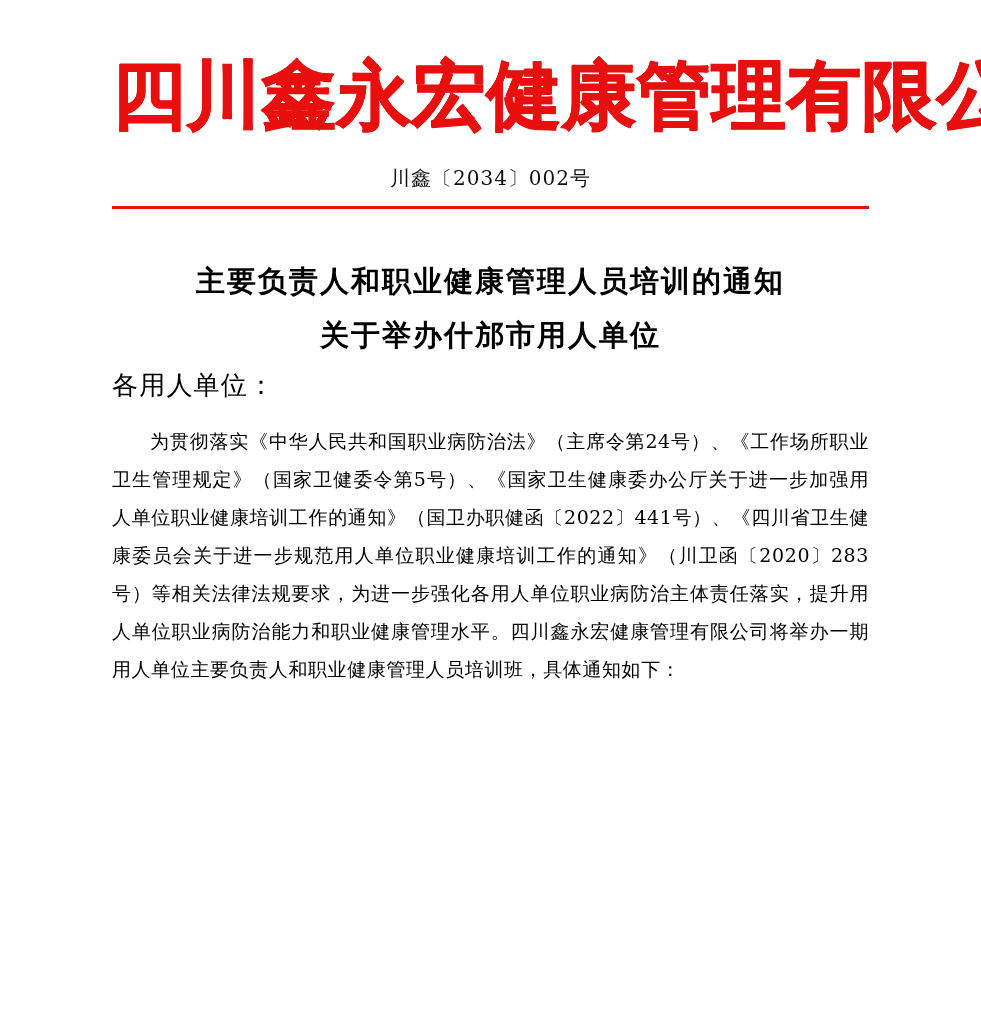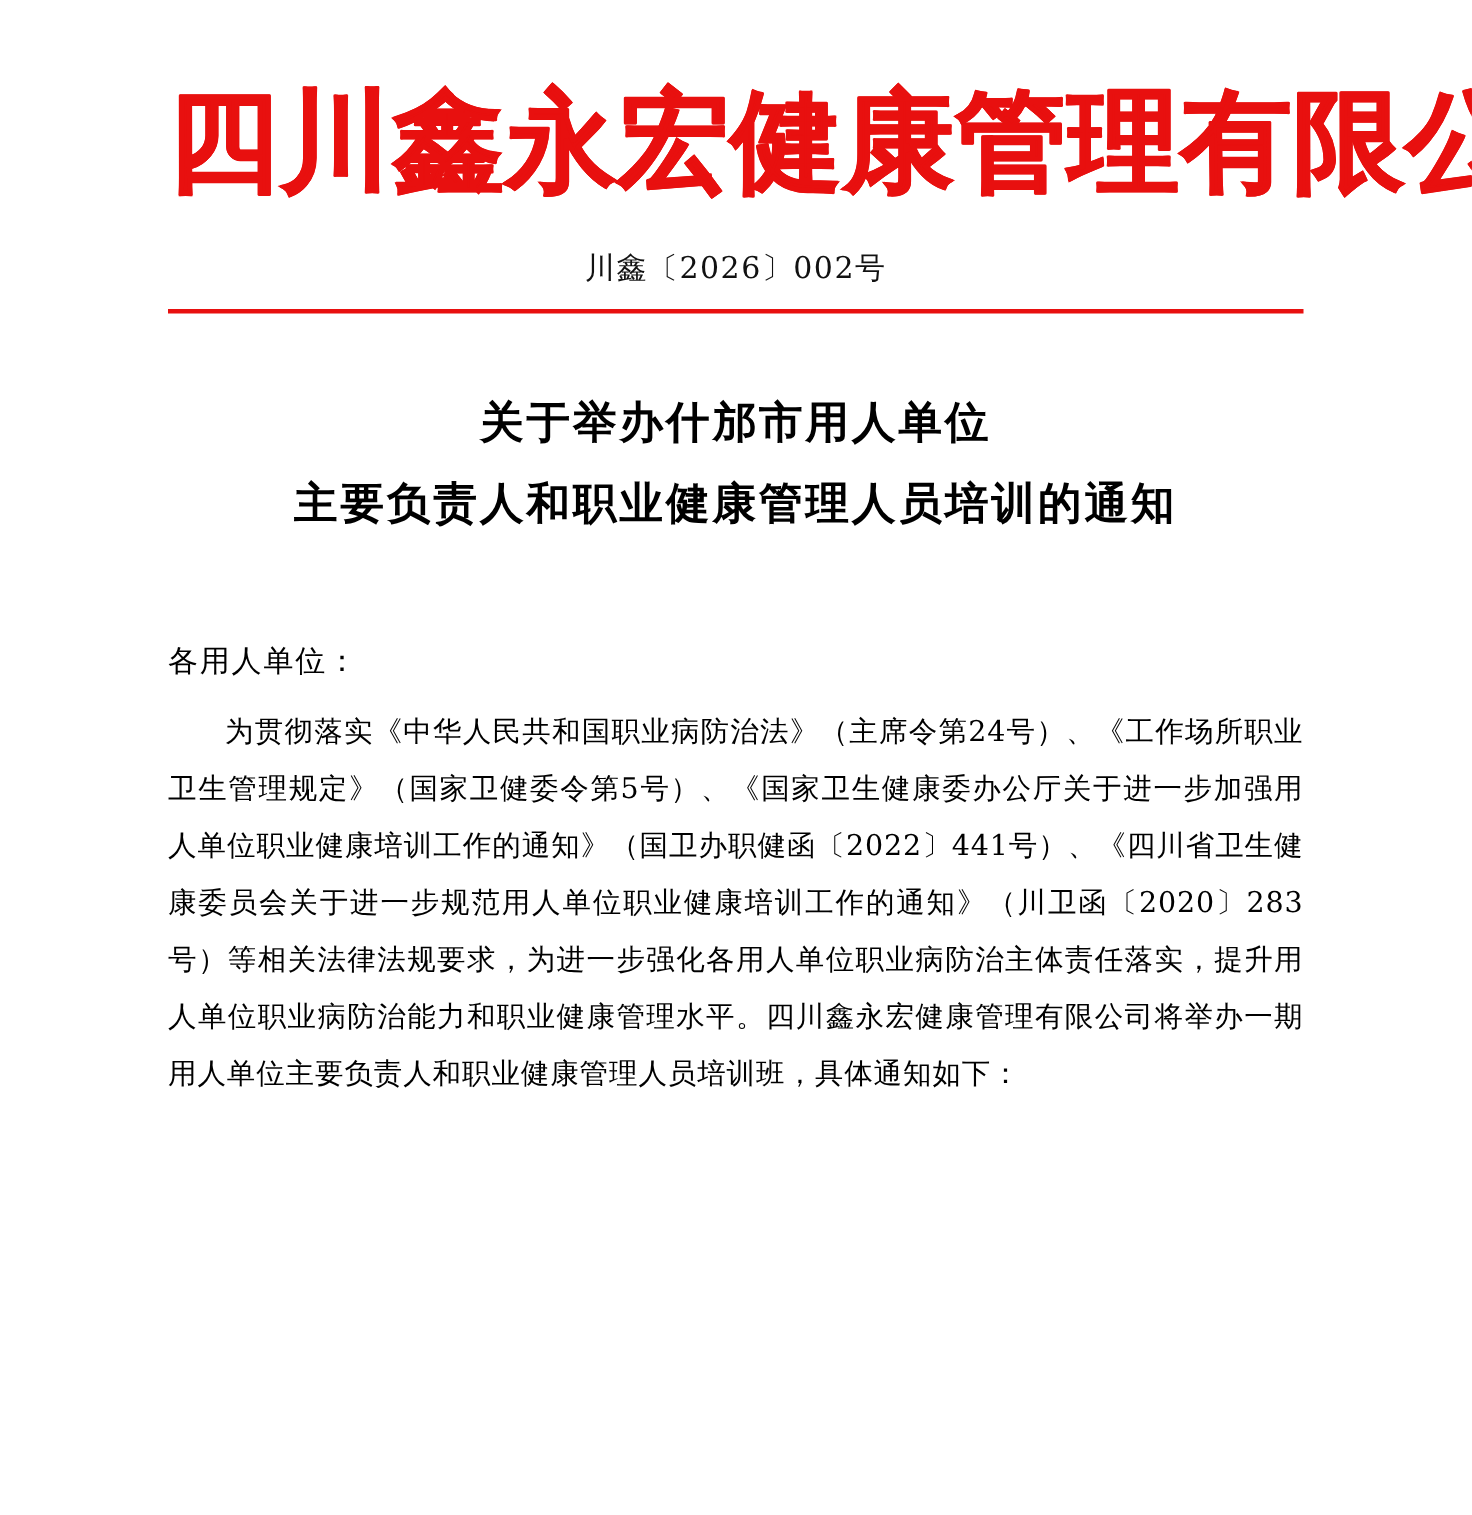--- a/index.html
+++ b/index.html
@@ -57,48 +57,48 @@
     font-weight: 700;
     font-size: 29px;
     line-height: 1.85;
     letter-spacing: 2px;
     color: #000000;
   }
   .doc-title .line {
     display: block;
   }
   .salutation {
-    margin-top: 58px;
-    font-size: 20px;
+    font-size: 26px;
     letter-spacing: 1.2px;
     line-height: 1.9;
+    font-family: Liberation Mono, monospace;
   }
   .body-para {
     margin-top: 10px;
     font-size: 19px;
     line-height: 2.0;
     letter-spacing: 0.6px;
     text-align: justify;
     text-justify: inter-character;
     text-indent: 2em;
   }
 </style>
 </head>
 <body>
 
 <div class="page">
 
   <div class="letterhead-title">四川鑫永宏健康管理有限公司文件</div>
 
-  <div class="doc-number">川鑫〔2026〕002号</div>
+  <div class="doc-number">川鑫〔2034〕002号</div>
 
   <div class="red-rule"></div>
 
   <div class="doc-title">
+    <span class="line">主要负责人和职业健康管理人员培训的通知</span>
     <span class="line">关于举办什邡市用人单位</span>
-    <span class="line">主要负责人和职业健康管理人员培训的通知</span>
   </div>
 
   <div class="salutation">各用人单位：</div>
 
   <div class="body-para">为贯彻落实《中华人民共和国职业病防治法》（主席令第24号）、《工作场所职业卫生管理规定》（国家卫健委令第5号）、《国家卫生健康委办公厅关于进一步加强用人单位职业健康培训工作的通知》（国卫办职健函〔2022〕441号）、《四川省卫生健康委员会关于进一步规范用人单位职业健康培训工作的通知》（川卫函〔2020〕283号）等相关法律法规要求，为进一步强化各用人单位职业病防治主体责任落实，提升用人单位职业病防治能力和职业健康管理水平。四川鑫永宏健康管理有限公司将举办一期用人单位主要负责人和职业健康管理人员培训班，具体通知如下：</div>
 
 </div>
 
 </body></html>

